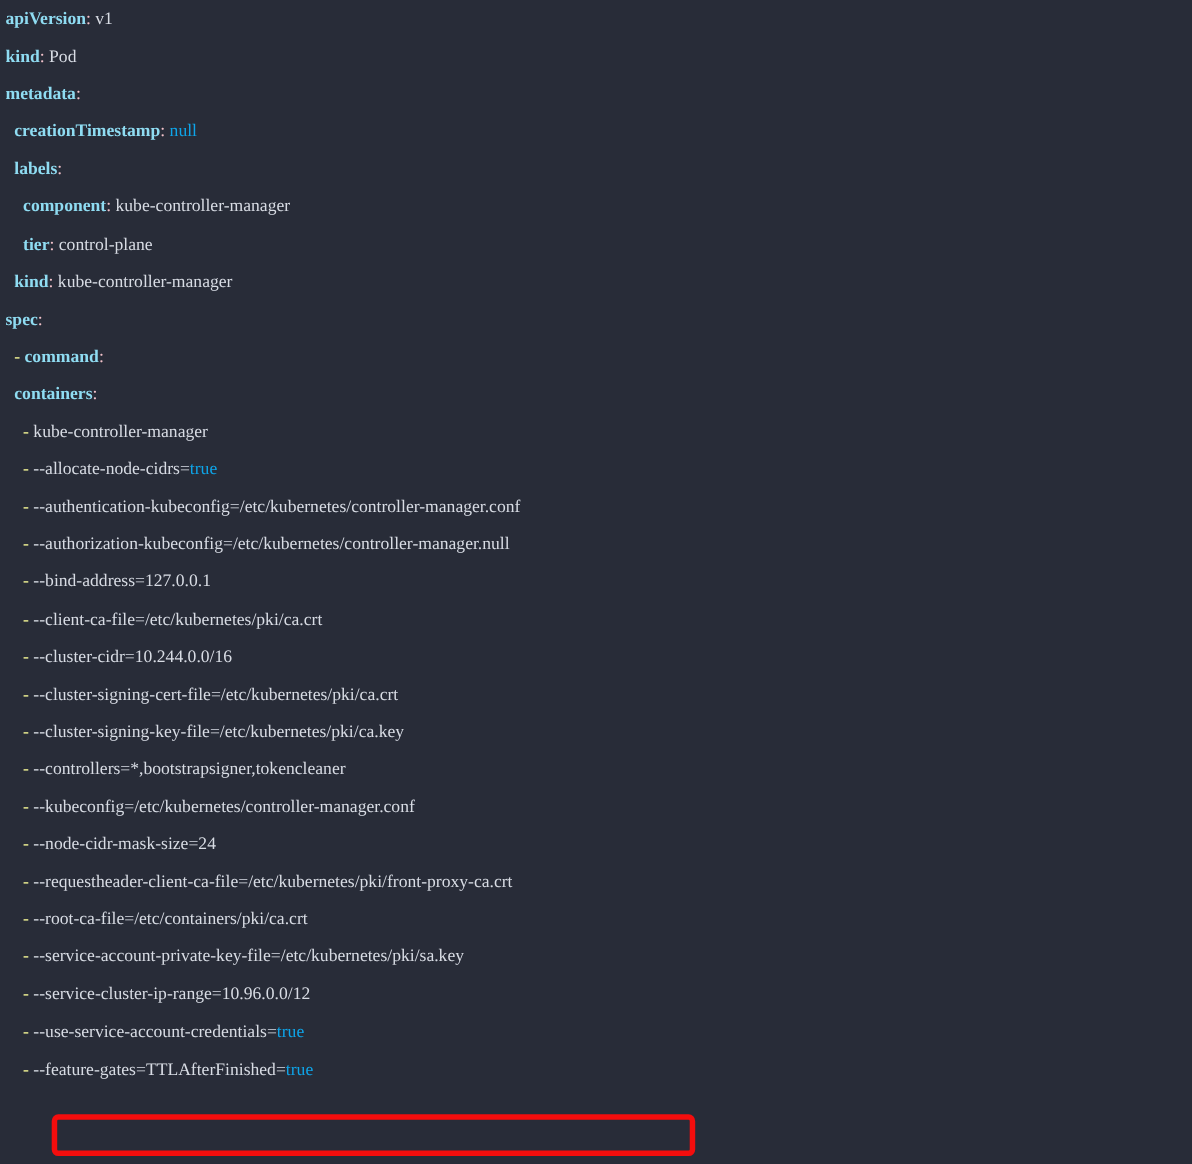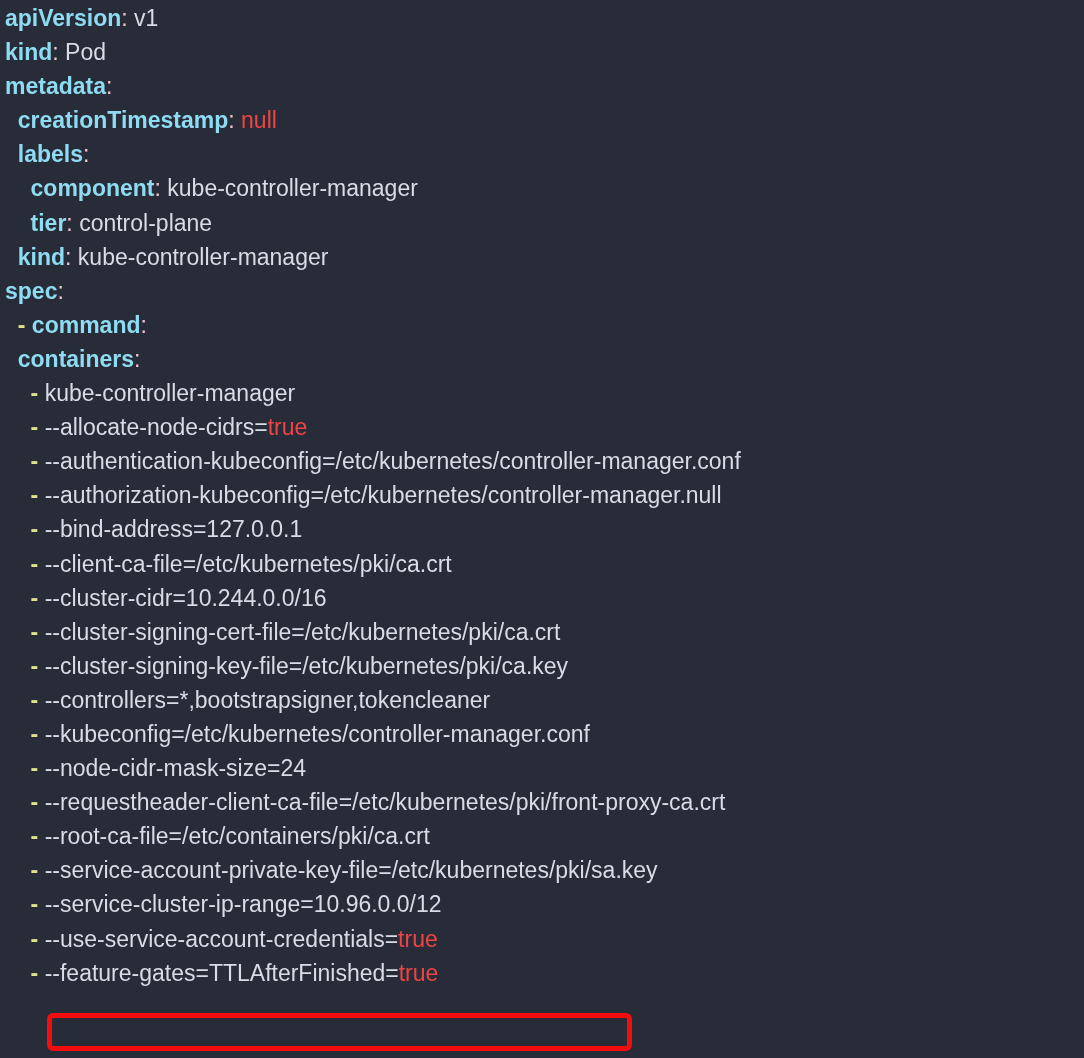--- a/index.html
+++ b/index.html
@@ -29,32 +29,32 @@
     top: 0;
     padding-left: 5px;
     padding-top: 1px;
     box-sizing: border-box;
     width: 1084px;
   }
 
   .code-line {
     height: 34.1px;
     line-height: 34.1px;
-    font-size: 23px;
+    font-size: 16px;
     letter-spacing: 0px;
     white-space: pre;
     color: #d8dce4;
-    font-family: Liberation Sans, sans-serif;
+    font-family: Liberation Serif, serif;
   }
 
   .tok-indent  { color: transparent; }
   .tok-key     { color: #8fdcf2; font-weight: bold; }
   .tok-colon   { color: #f3c3cb; }
   .tok-val     { color: #d8dce4; }
-  .tok-lit     { color: #ef4444; }
+  .tok-lit     { color: #0ea5e9; }
   .tok-dash    { color: #e0e28c; font-weight: bold; }
 
   #highlight-box {
     position: absolute;
     left: 47px;
     top: 1013px;
     width: 585px;
     height: 38px;
     border: 5px solid #f40d0d;
     border-radius: 6px;

